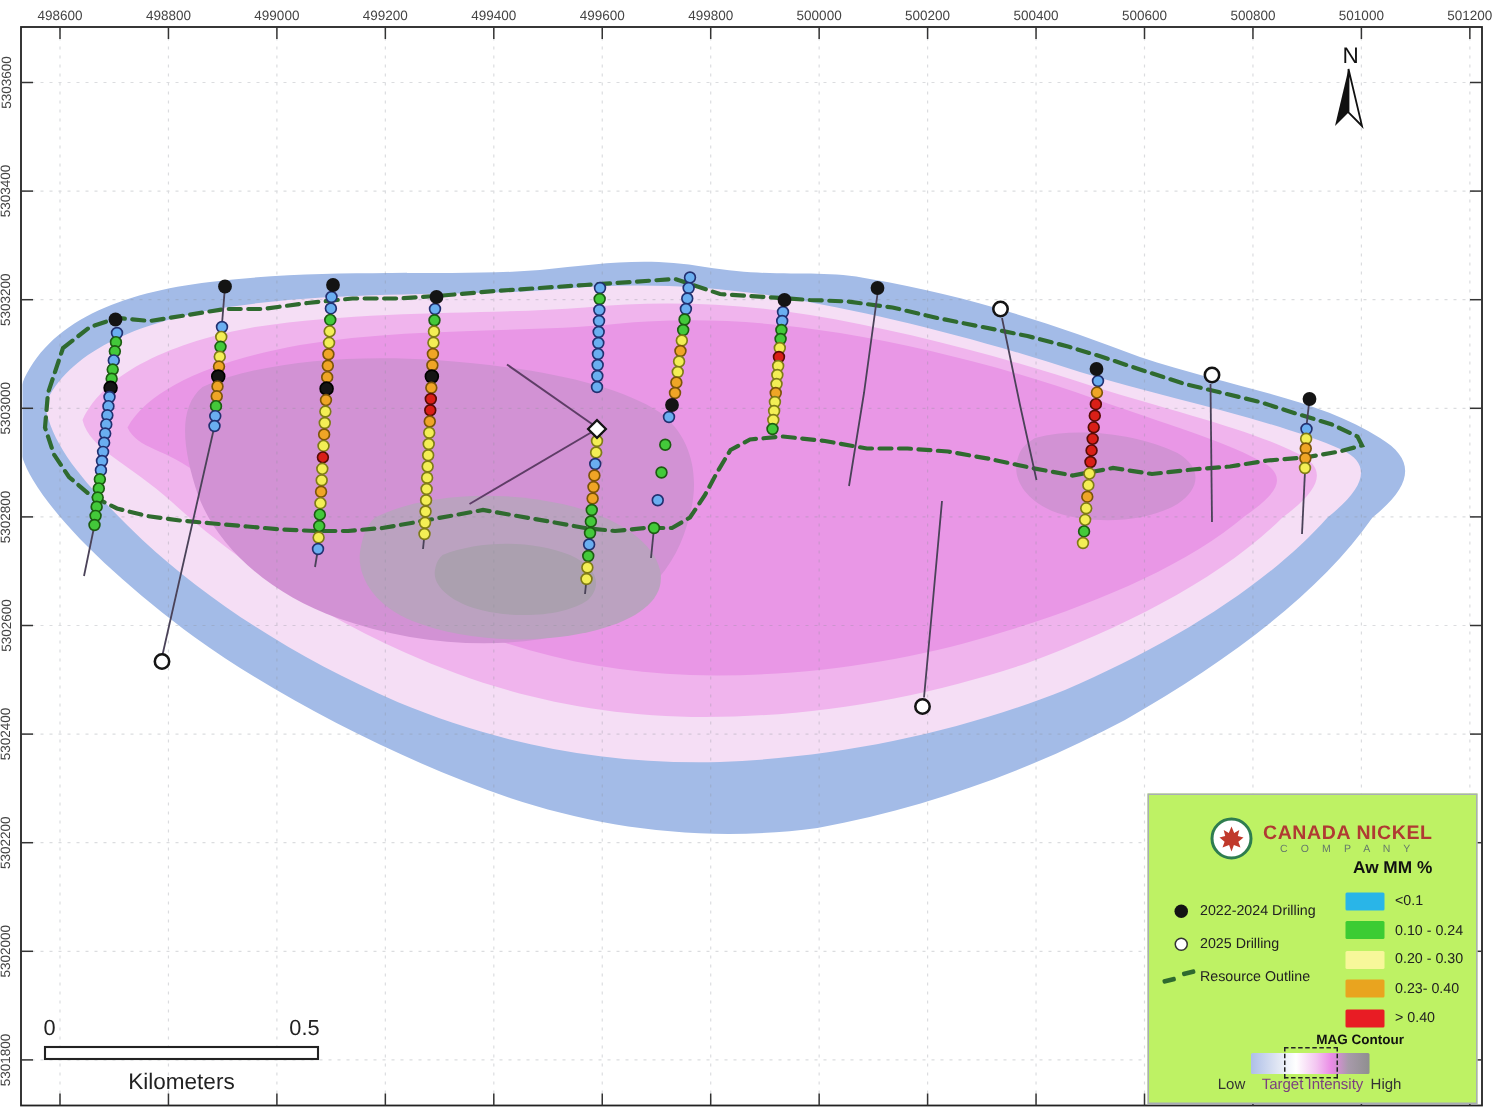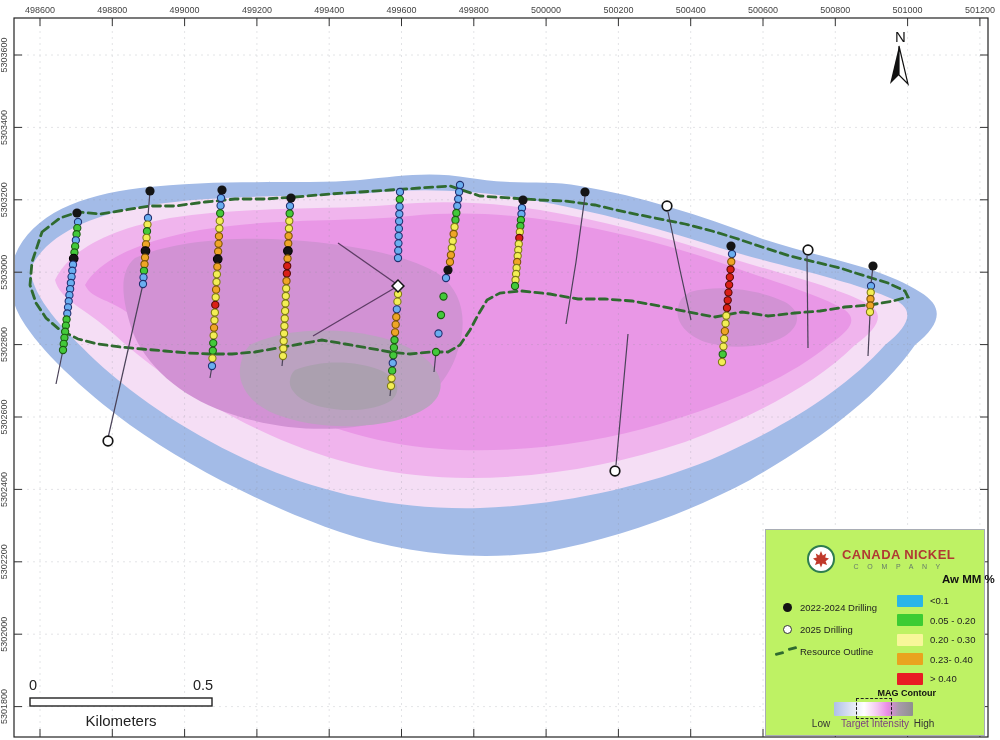--- a/index.html
+++ b/index.html
@@ -3,21 +3,21 @@
 <meta charset="utf-8">
 <style>
   html,body{margin:0;padding:0;background:#fff;font-family:"Liberation Sans",sans-serif;}
   #stage{position:relative;width:1000px;height:740px;background:#fff;overflow:hidden;padding-left:12px;}
   #mapsvg{position:absolute;left:0;top:0;}
   .legend{position:absolute;left:765px;top:529px;width:220px;height:207px;background:#bef264;
           border:1px solid #a9adb5;box-sizing:border-box;z-index:5;}
   .lg-abs{position:absolute;}
   .company-name{font-size:13px;font-weight:bold;color:#b03a33;letter-spacing:.4px;white-space:nowrap;}
   .company-sub{font-size:7px;color:#64796a;letter-spacing:3.4px;margin-top:1px;white-space:nowrap;}
-  .grade-title{font-size:11.5px;font-weight:bold;color:#111;white-space:nowrap;margin-left:40px;}
+  .grade-title{font-size:11.5px;font-weight:bold;color:#111;white-space:nowrap;}
   .sym-row{display:flex;align-items:center;height:22px;}
   .sym-marker{width:26px;display:flex;justify-content:center;align-items:center;flex:0 0 26px;}
   .sym-label{font-size:9.5px;color:#222;white-space:nowrap;}
   .dot-filled{width:9px;height:9px;border-radius:50%;background:#141414;}
   .dot-open{width:9px;height:9px;border-radius:50%;background:#fff;border:1.6px solid #333;box-sizing:border-box;}
   .dash-sample{width:24px;height:10px;position:relative;}
   .dash-sample span{position:absolute;width:9px;height:3.4px;background:#2f6a2f;border-radius:1px;}
   .dash-sample span:nth-child(1){left:0;top:6px;transform:rotate(-14deg);}
   .dash-sample span:nth-child(2){left:13px;top:1px;transform:rotate(-14deg);}
   .grade-row{display:flex;align-items:center;height:19.5px;}
@@ -411,21 +411,21 @@
           <div class="sym-label">Resource Outline</div>
         </div>
       </div>
     <div class="lg-abs" style="left:131px;top:61px;" id="legend-grades">
         <div class="grade-row">
           <div class="grade-swatch" style="background: rgb(41, 181, 232);"></div>
           <div class="grade-label">&lt;0.1</div>
         </div>
         <div class="grade-row">
           <div class="grade-swatch" style="background: rgb(60, 204, 51);"></div>
-          <div class="grade-label">0.05 - 0.20</div>
+          <div class="grade-label">0.10 - 0.24</div>
         </div>
         <div class="grade-row">
           <div class="grade-swatch" style="background: rgb(247, 247, 154);"></div>
           <div class="grade-label">0.20 - 0.30</div>
         </div>
         <div class="grade-row">
           <div class="grade-swatch" style="background: rgb(233, 164, 31);"></div>
           <div class="grade-label">0.23- 0.40</div>
         </div>
         <div class="grade-row">

